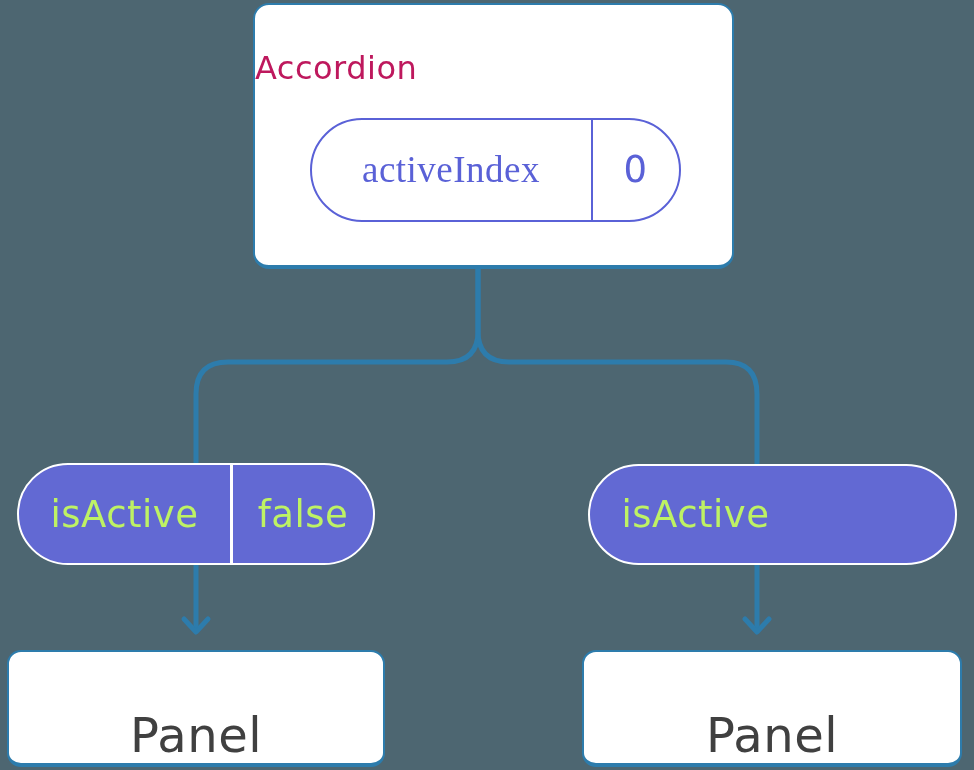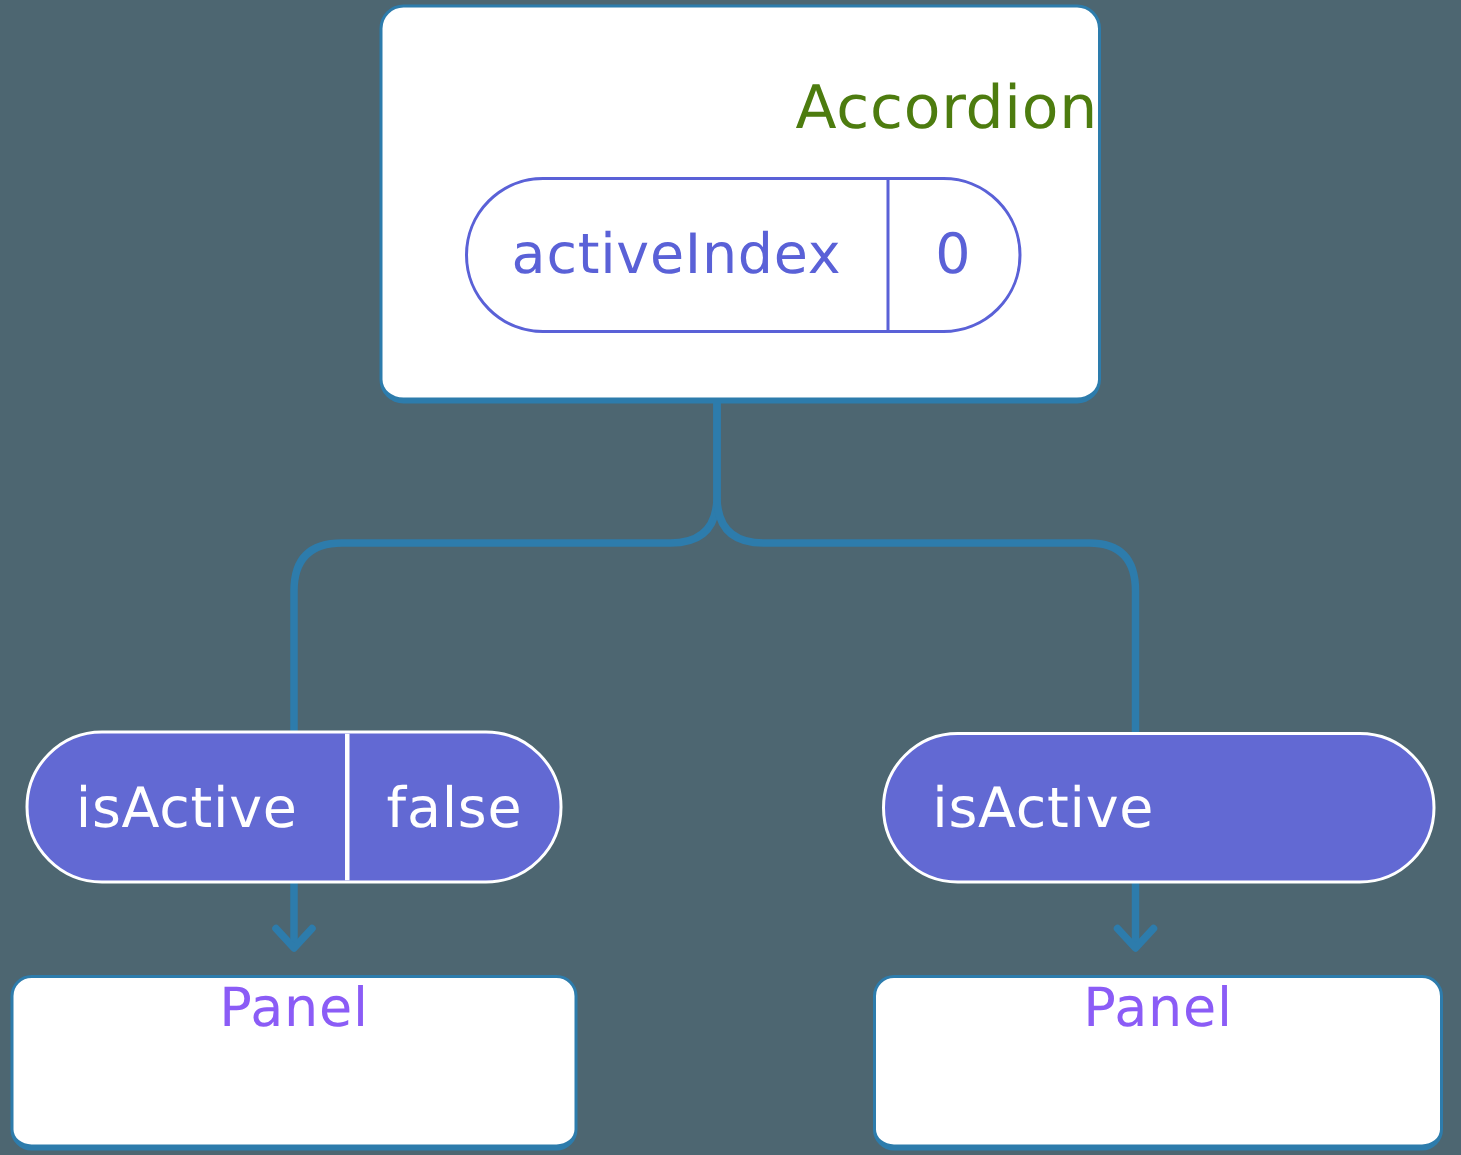--- a/index.html
+++ b/index.html
@@ -31,70 +31,69 @@
     box-sizing: border-box;
   }
   .accordion {
     left: 253px; top: 3px;
     width: 481px; height: 266px;
   }
   .node-title {
     position: absolute;
     top: 44px; left: 0;
     width: 100%;
-    text-align: right;
-    font-size: 40px;
+    text-align: left;
+    font-size: 32px;
     font-weight: 500;
-    color: #4d7c0f;
+    color: #be185d;
     letter-spacing: 0.5px;
   }
   .pill {
     position: absolute;
     display: flex;
     align-items: stretch;
     box-sizing: border-box;
     z-index: 2;
     overflow: hidden;
   }
   .state-pill {
     left: 54.5px; top: 112.5px;   
     width: 371px; height: 104px;
     background: #ffffff;
     border: 2.5px solid #5a61d7;
     border-radius: 52px;
     color: #5a61d7;
   }
-  .state-pill .seg.name { width: 279px; }
+  .state-pill .seg.name { width: 279px; font-family: Liberation Serif, serif; }
   .state-pill .seg.value { border-left: 2.5px solid #5a61d7; }
   .prop-pill {
     background: #6269d3;
     border: 2.5px solid #ffffff;
     border-radius: 51px;
-    color: #ffffff;
-    margin-top: 24px;
+    color: #bef264;
   }
   .prop-pill .seg.name { width: 211px; }
   .prop-pill .seg.value { border-left: 3px solid #ffffff; }
   .pill-left  { left: 17px;  top: 463px; width: 358px; height: 102px; }
   .pill-right { left: 588px; top: 464px; width: 369px; height: 101px; }
   .seg {
     display: flex;
     align-items: center;
     justify-content: center;
     font-size: 37px;
     letter-spacing: 0.5px;
   }
   .seg.value { flex: 1; }
   .panel {
     display: flex;
-    align-items: flex-start;
+    align-items: flex-end;
     justify-content: center;
-    font-size: 36px;
+    font-size: 48px;
     font-weight: 500;
-    color: #8b5cf6;
+    color: #404040;
     letter-spacing: 0.5px;
     border-radius: 14px;
   }
   .panel-left  { left: 7px;   top: 650px; width: 378px; height: 117px; }
   .panel-right { left: 582px; top: 650px; width: 380px; height: 117px; }
 </style>
 </head>
 <body>
 
 <div class="canvas">

